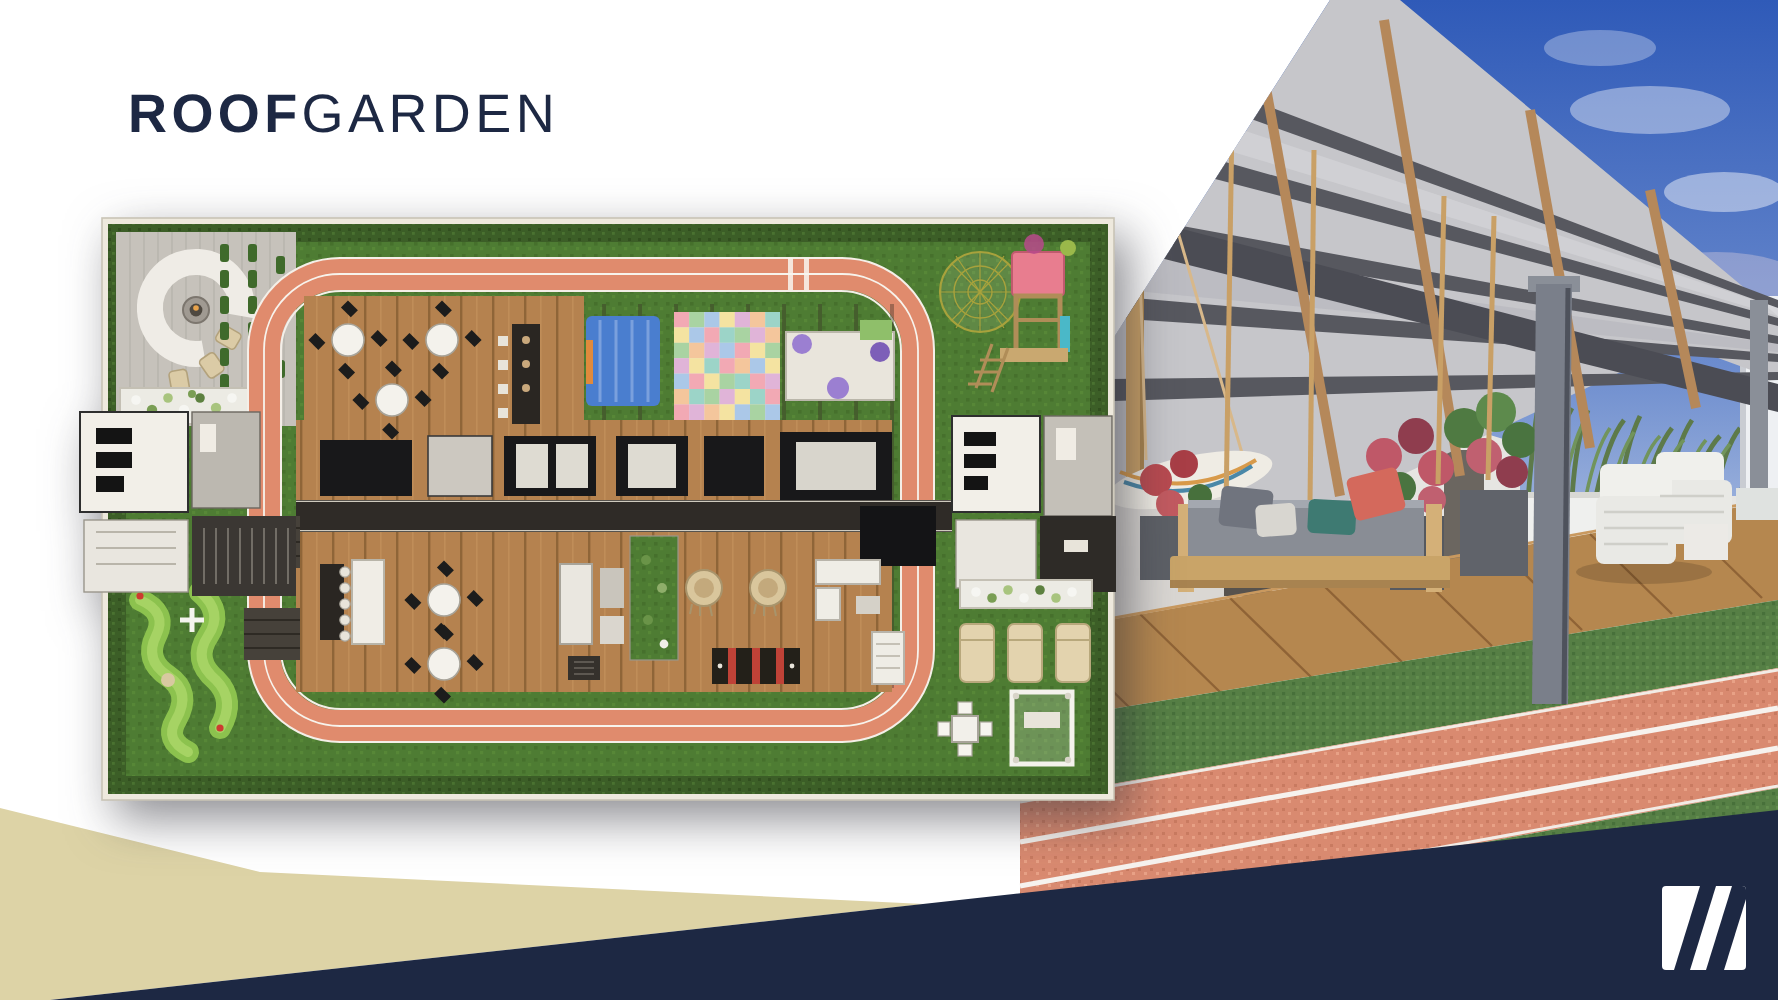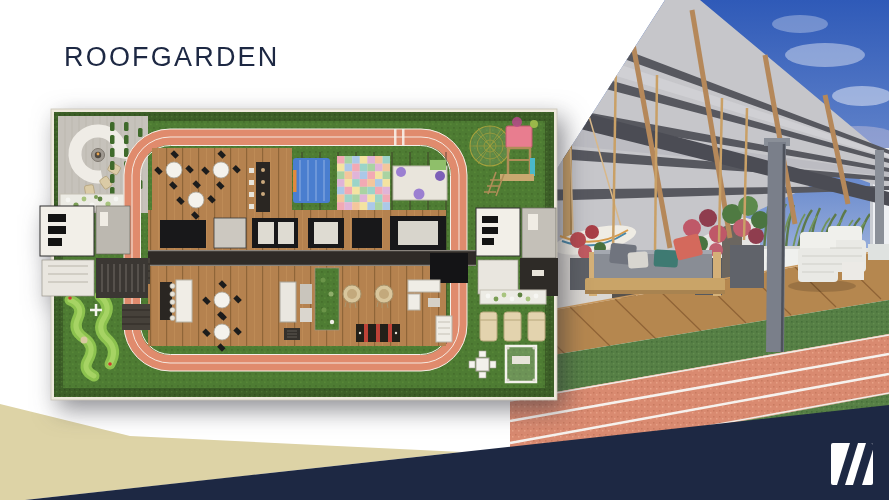--- a/index.html
+++ b/index.html
@@ -4,21 +4,21 @@
 <style>
   :root{
     --navy:#1d2843; --beige:#ddd3a6; --track:#e08b6d; --grass:#4e7c33;
     --hedge:#3c5e27; --deck:#b5824f; --paper:#ffffff;
   }
   html,body{margin:0;padding:0;background:#888;}
   .slide{position:relative;width:889px;height:500px;background:var(--paper);overflow:hidden;
          font-family:"Liberation Sans", sans-serif;}
   .title{position:absolute;left:64px;top:42px;z-index:20;font-size:27px;letter-spacing:2.2px;
          color:var(--navy);white-space:nowrap;}
-  .title .b{font-weight:normal;}
+  .title .b{font-weight:bold;}
   .title .l{font-weight:normal;}
   .photo{position:absolute;left:370px;top:0;width:519px;height:470px;z-index:1;
          clip-path:polygon(295px 0, 519px 0, 519px 470px, -6px 470px);}
   .tris{position:absolute;left:0;top:0;width:889px;height:500px;z-index:5;pointer-events:none;}
   .plan{position:absolute;left:38px;top:108px;width:532px;height:296px;z-index:10;
         filter:drop-shadow(7px 9px 12px rgba(45,45,55,.55));}
   .logo{position:absolute;left:831px;top:443px;width:42px;height:42px;z-index:30;}
 </style>
 </head>
 <body>

